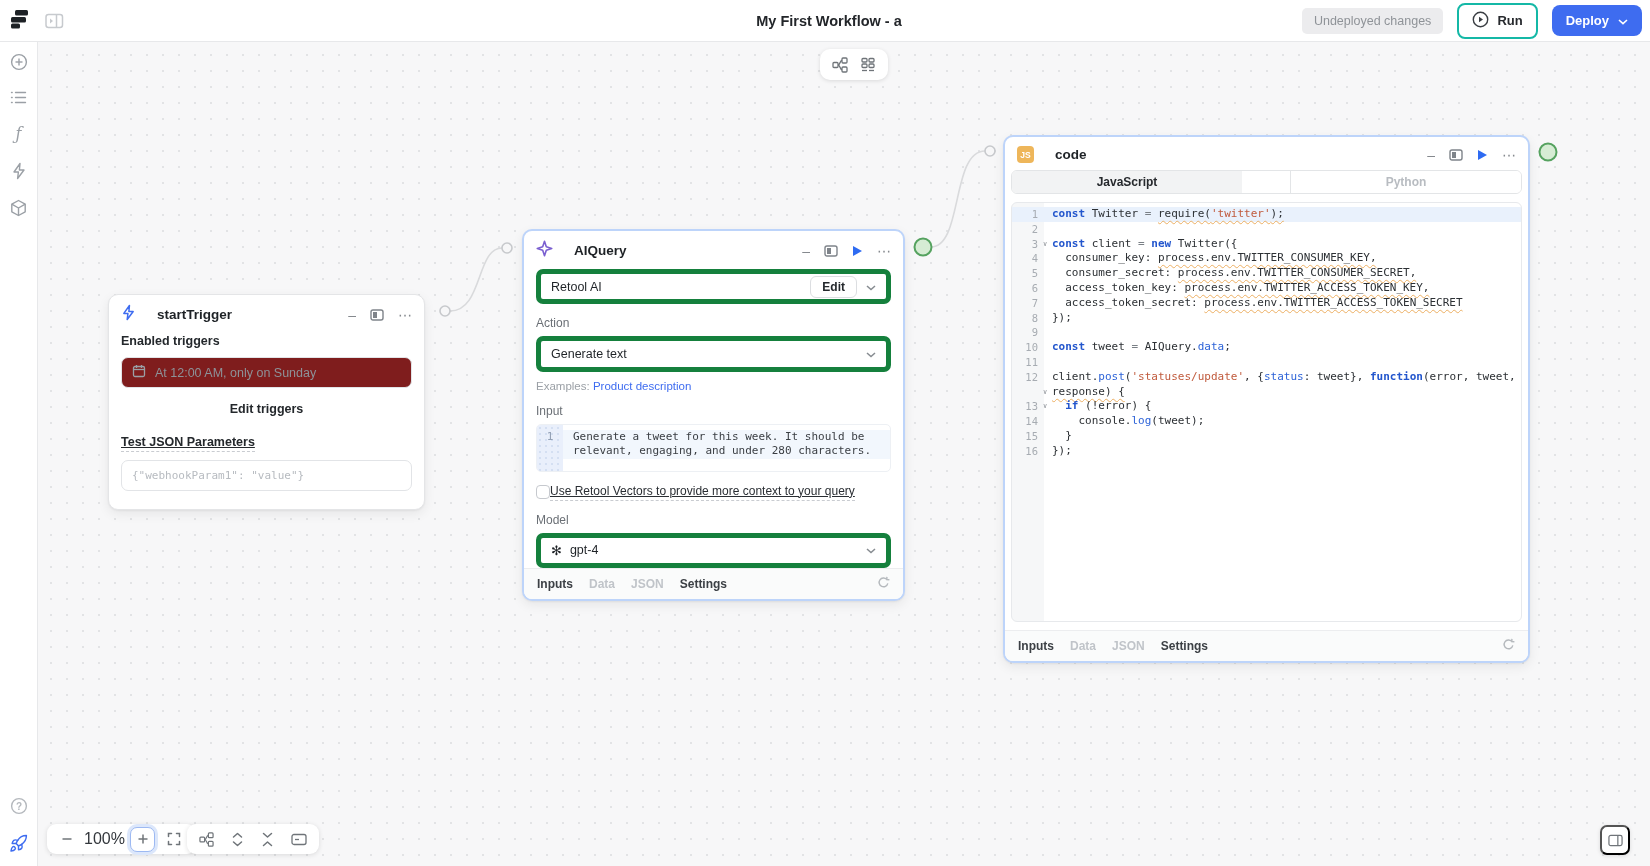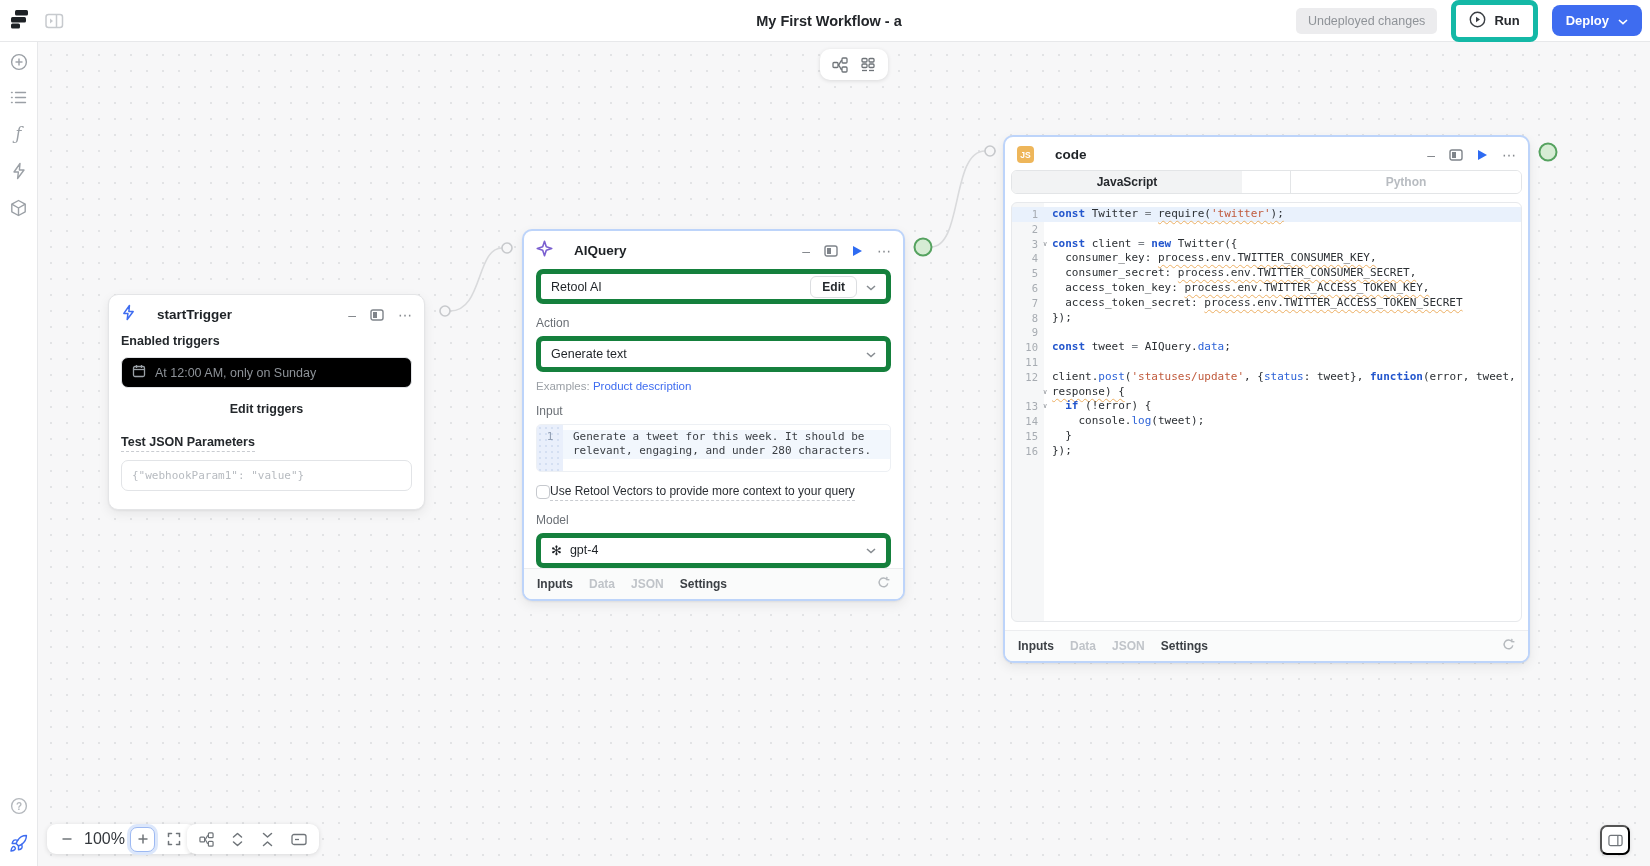--- a/index.html
+++ b/index.html
@@ -7,21 +7,21 @@
     font-family:"Liberation Sans",sans-serif; background:#f7f7f8; color:#23262a; }
 
   
   .topbar { position:absolute; top:0; left:0; right:0; height:42px; background:#fff;
     border-bottom:1px solid #e7e8ea; display:flex; align-items:center; z-index:30; }
   .tb-left { display:flex; align-items:center; gap:15px; padding-left:9px; }
   .tb-title { position:absolute; left:8px; right:0; text-align:center; font-size:14.5px;
     font-weight:600; color:#23262a; pointer-events:none; }
   .tb-right { margin-left:auto; display:flex; align-items:center; gap:14px; padding-right:8px; }
   .badge { background:#ececee; color:#8f9398; font-size:12.5px; padding:6px 12px; border-radius:5px; }
-  .run-btn { display:flex; align-items:center; gap:8px; background:#fff; border:5px solid #14b8a6;
+  .run-btn { display:flex; align-items:center; gap:8px; background:#fff; border:2px solid #14b8a6;
     border-radius:8px; padding:6px 13px; font-size:13px; font-weight:600; color:#26292d; cursor:pointer; }
   .deploy-btn { display:flex; align-items:center; gap:9px; background:#3e6cf0; border:none;
     border-radius:8px; padding:8px 14px; font-size:13px; font-weight:600; color:#fff; cursor:pointer; }
   .iconbtn { background:none; border:none; display:flex; align-items:center; justify-content:center; cursor:pointer; }
 
   
   .sidebar { position:absolute; top:42px; left:0; bottom:0; width:38px; background:#fff;
     border-right:1px solid #e7e8ea; display:flex; flex-direction:column; align-items:center;
     padding:11px 0 13px; gap:19px; z-index:20; }
   .sb-spacer { flex:1; }
@@ -47,24 +47,24 @@
   .hicons { display:flex; align-items:center; gap:14px; margin-left:auto; }
   .dim { color:#85898e; font-size:14px; line-height:10px; }
 
   #node-start { left:70px; top:252px; width:317px; height:216px; }
   #node-ai    { left:484px; top:187px; width:383px; height:372px; display:flex; flex-direction:column; }
   #node-code  { left:965px; top:93px;  width:527px; height:528px; display:flex; flex-direction:column; }
 
   .section-label { font-size:12.5px; font-weight:600; color:#24282c; }
   .st-body { padding:3px 12px 12px; }
   .trigger-input { margin-top:9px; height:31px; border:1px solid #e2e4e7; border-radius:7px;
-    background:#000000; display:flex; align-items:center; gap:9px; padding:0 10px;
+    background:#7f1d1d; display:flex; align-items:center; gap:9px; padding:0 10px;
     color:#8d9298; font-size:12.5px; }
   .edit-triggers { text-align:center; font-size:12.5px; font-weight:600; color:#24282c; margin-top:14px; cursor:pointer; }
-  .dashed-u { border-bottom:1px dashed #c9ccd1; padding-bottom:2px; }
+  .dashed-u { border-bottom:1px dashed #c9ccd1; padding-bottom:2px;text-decoration:underline; }
   .tj-wrap { margin-top:16px; }
   .json-input { margin-top:10px; height:31px; width:100%; border:1px solid #e2e4e7; border-radius:7px;
     padding:0 10px; font-family:"DejaVu Sans Mono",monospace; font-size:11px; color:#3a3e43; background:#fff; }
   .json-input::placeholder { color:#b7bbc0; }
 
   .select { height:41px; border:5px solid #15803d; border-radius:7px; background:#fff;
     display:flex; align-items:center; padding:0 10px; font-size:12.5px; color:#1f2327; cursor:pointer; }
   .rowm { margin:2px 12px 0; }
   .flabel { margin:12px 12px 0; font-size:12px; color:#6a6f75; }
   .examples { margin:8px 12px 0; font-size:11.5px; color:#9ba0a6; }

